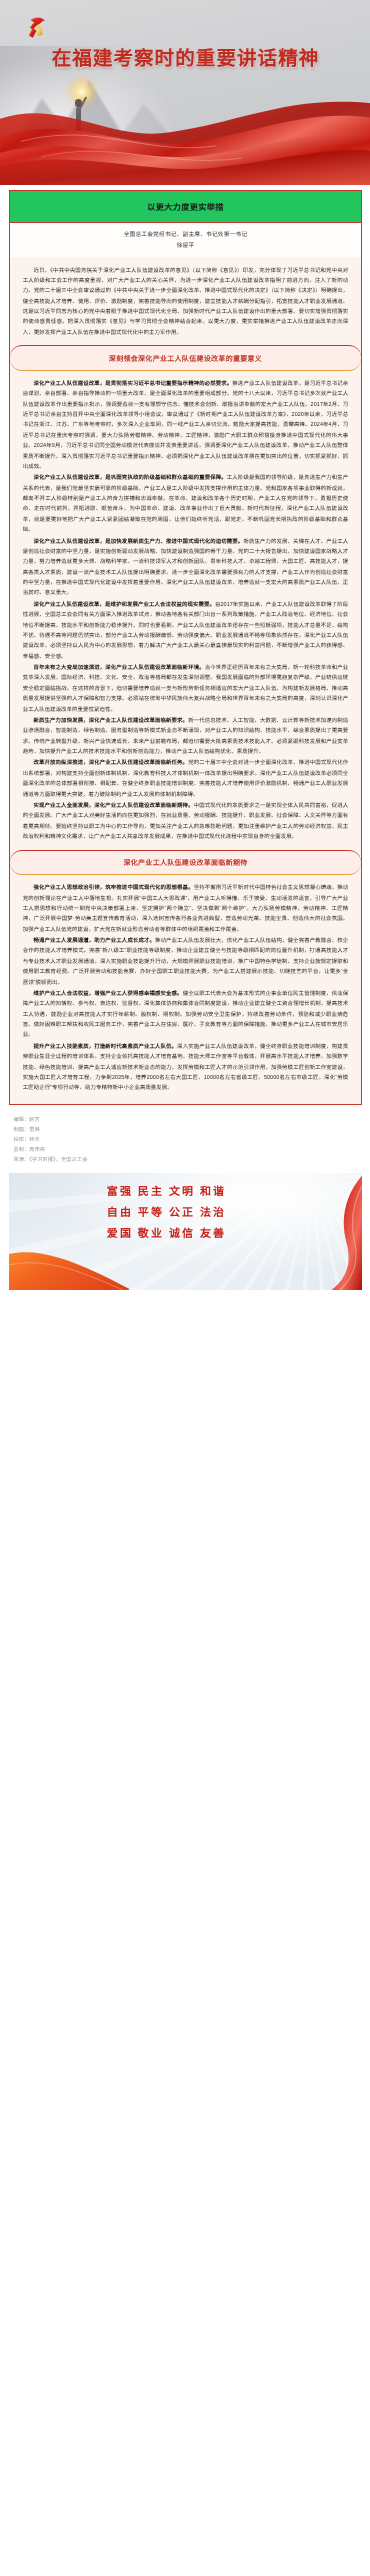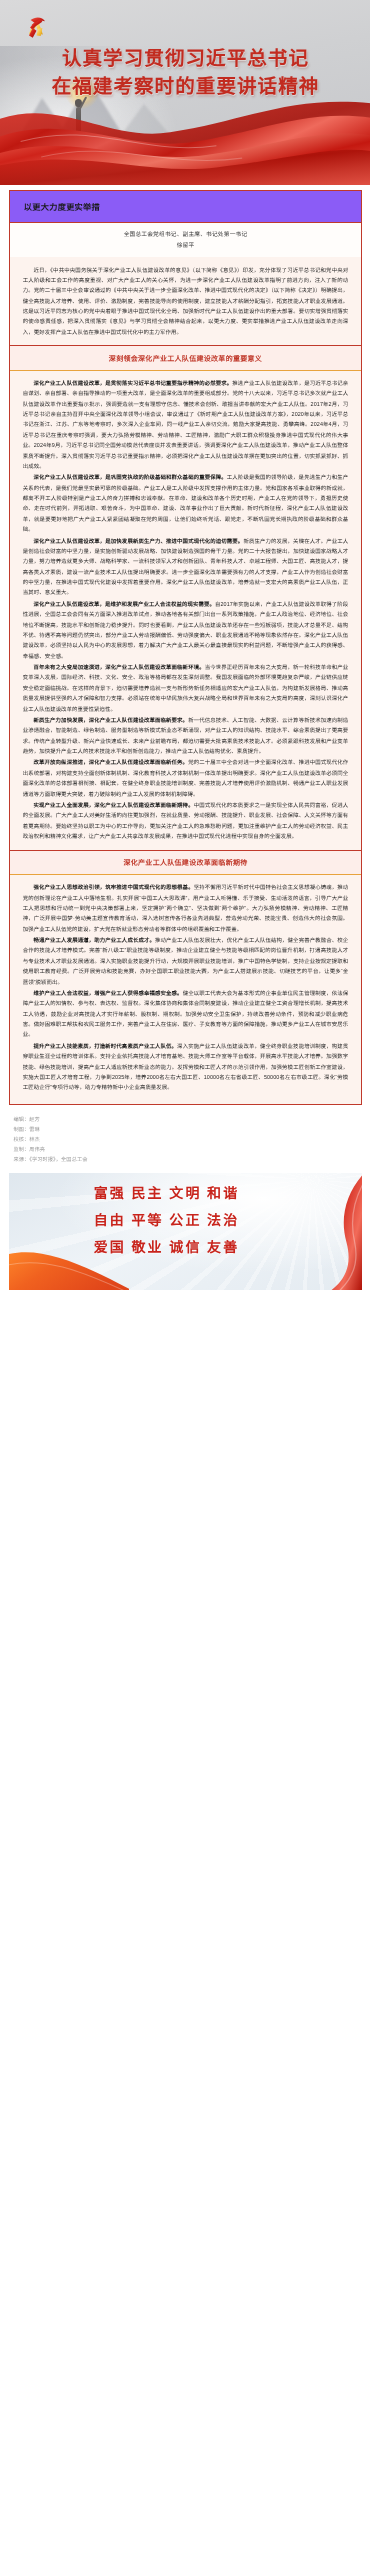--- a/index.html
+++ b/index.html
@@ -117,21 +117,22 @@
   
   .article {
     margin: 5.2px 9.3px 0 9.3px;
     border: 0.5px solid #c0392b;
     border-top: 0.5px solid #c0392b;
     background: #ffffff;
   }
 
   .art-head {
     padding: 10.3px 13.4px 7.2px 13.4px;
-    background: #8b5cf6;
+    text-align: center;
+    background: #22c55e;
   }
   .art-title {
     font-family: "Liberation Sans", "DejaVu Sans", sans-serif;
     font-weight: bold;
     font-size: 8.2px;
     line-height: 1.62;
     color: #1b1b1b;
     letter-spacing: 0.3px;
   }
   .art-title span { display: block; }
@@ -168,20 +169,21 @@
   p.para b { font-weight: bold; color: #181818; }
 
   
   .sec-head {
     margin: 8.2px -12.4px 7.2px -12.4px;
     border-top: 1.5px solid #c0392b;
     border-bottom: 1.5px solid #e8a33d;
     background: #fdeeea;
     padding: 6.7px 5.2px;
     text-align: center;
+    border-radius: 12px;
   }
   .sec-head-text {
     font-family: "Liberation Serif", "DejaVu Serif", serif;
     font-weight: bold;
     font-size: 7px;
     letter-spacing: 0.3px;
     color: #c0392b;
   }
 
   
@@ -215,21 +217,21 @@
     opacity: .7;
   }
   .values-grid {
     position: relative;
     padding: 8.2px 0 0 0;
     text-align: center;
   }
   .values-row {
     font-family: "Liberation Serif", "DejaVu Serif", serif;
     font-weight: bold;
-    font-size: 14px;
+    font-size: 11px;
     line-height: 1.92;
     color: #c8241c;
     letter-spacing: 2.1px;
     padding-right: 38px;
     text-shadow: 0 0.5px 0.5px rgba(255,255,255,.6);
   }
 
   .values-silk-r {
     position: absolute; right: -5.2px; top: -3.1px;
     width: 77px; height: 124px;
@@ -272,21 +274,20 @@
         <path d="M58 78 L44 40 L56 34 L72 80 Z" fill="url(#gGold)"></path>
         <path d="M26 26 C44 10 72 14 80 30 C70 26 54 28 46 40 L38 34 Z" fill="url(#gRed)"></path>
         <path d="M30 44 L62 22 L70 32 L38 54 Z" fill="url(#gRed)"></path>
         <path d="M24 54 L40 34 L50 42 L34 62 Z" fill="url(#gRed)"></path>
         <path d="M20 84 L34 56 L48 66 L34 92 Z" fill="url(#gRed)"></path>
         <path d="M54 58 L70 56 L64 86 L48 84 Z" fill="url(#gGold)"></path>
       </g>
     </svg>
 
     <div class="banner-title">
-      <span>认真学习贯彻习近平总书记</span>
       <span>在福建考察时的重要讲话精神</span>
     </div>
 
     <svg class="ribbon" viewBox="0 0 720 180" preserveAspectRatio="none">
       <defs>
         <linearGradient id="silk1" x1="0" y1="0" x2="1" y2="0.4">
           <stop offset="0%" stop-color="#e8453a"></stop>
           <stop offset="18%" stop-color="#bf1810"></stop>
           <stop offset="38%" stop-color="#e2544a"></stop>
           <stop offset="58%" stop-color="#c01a12"></stop>

